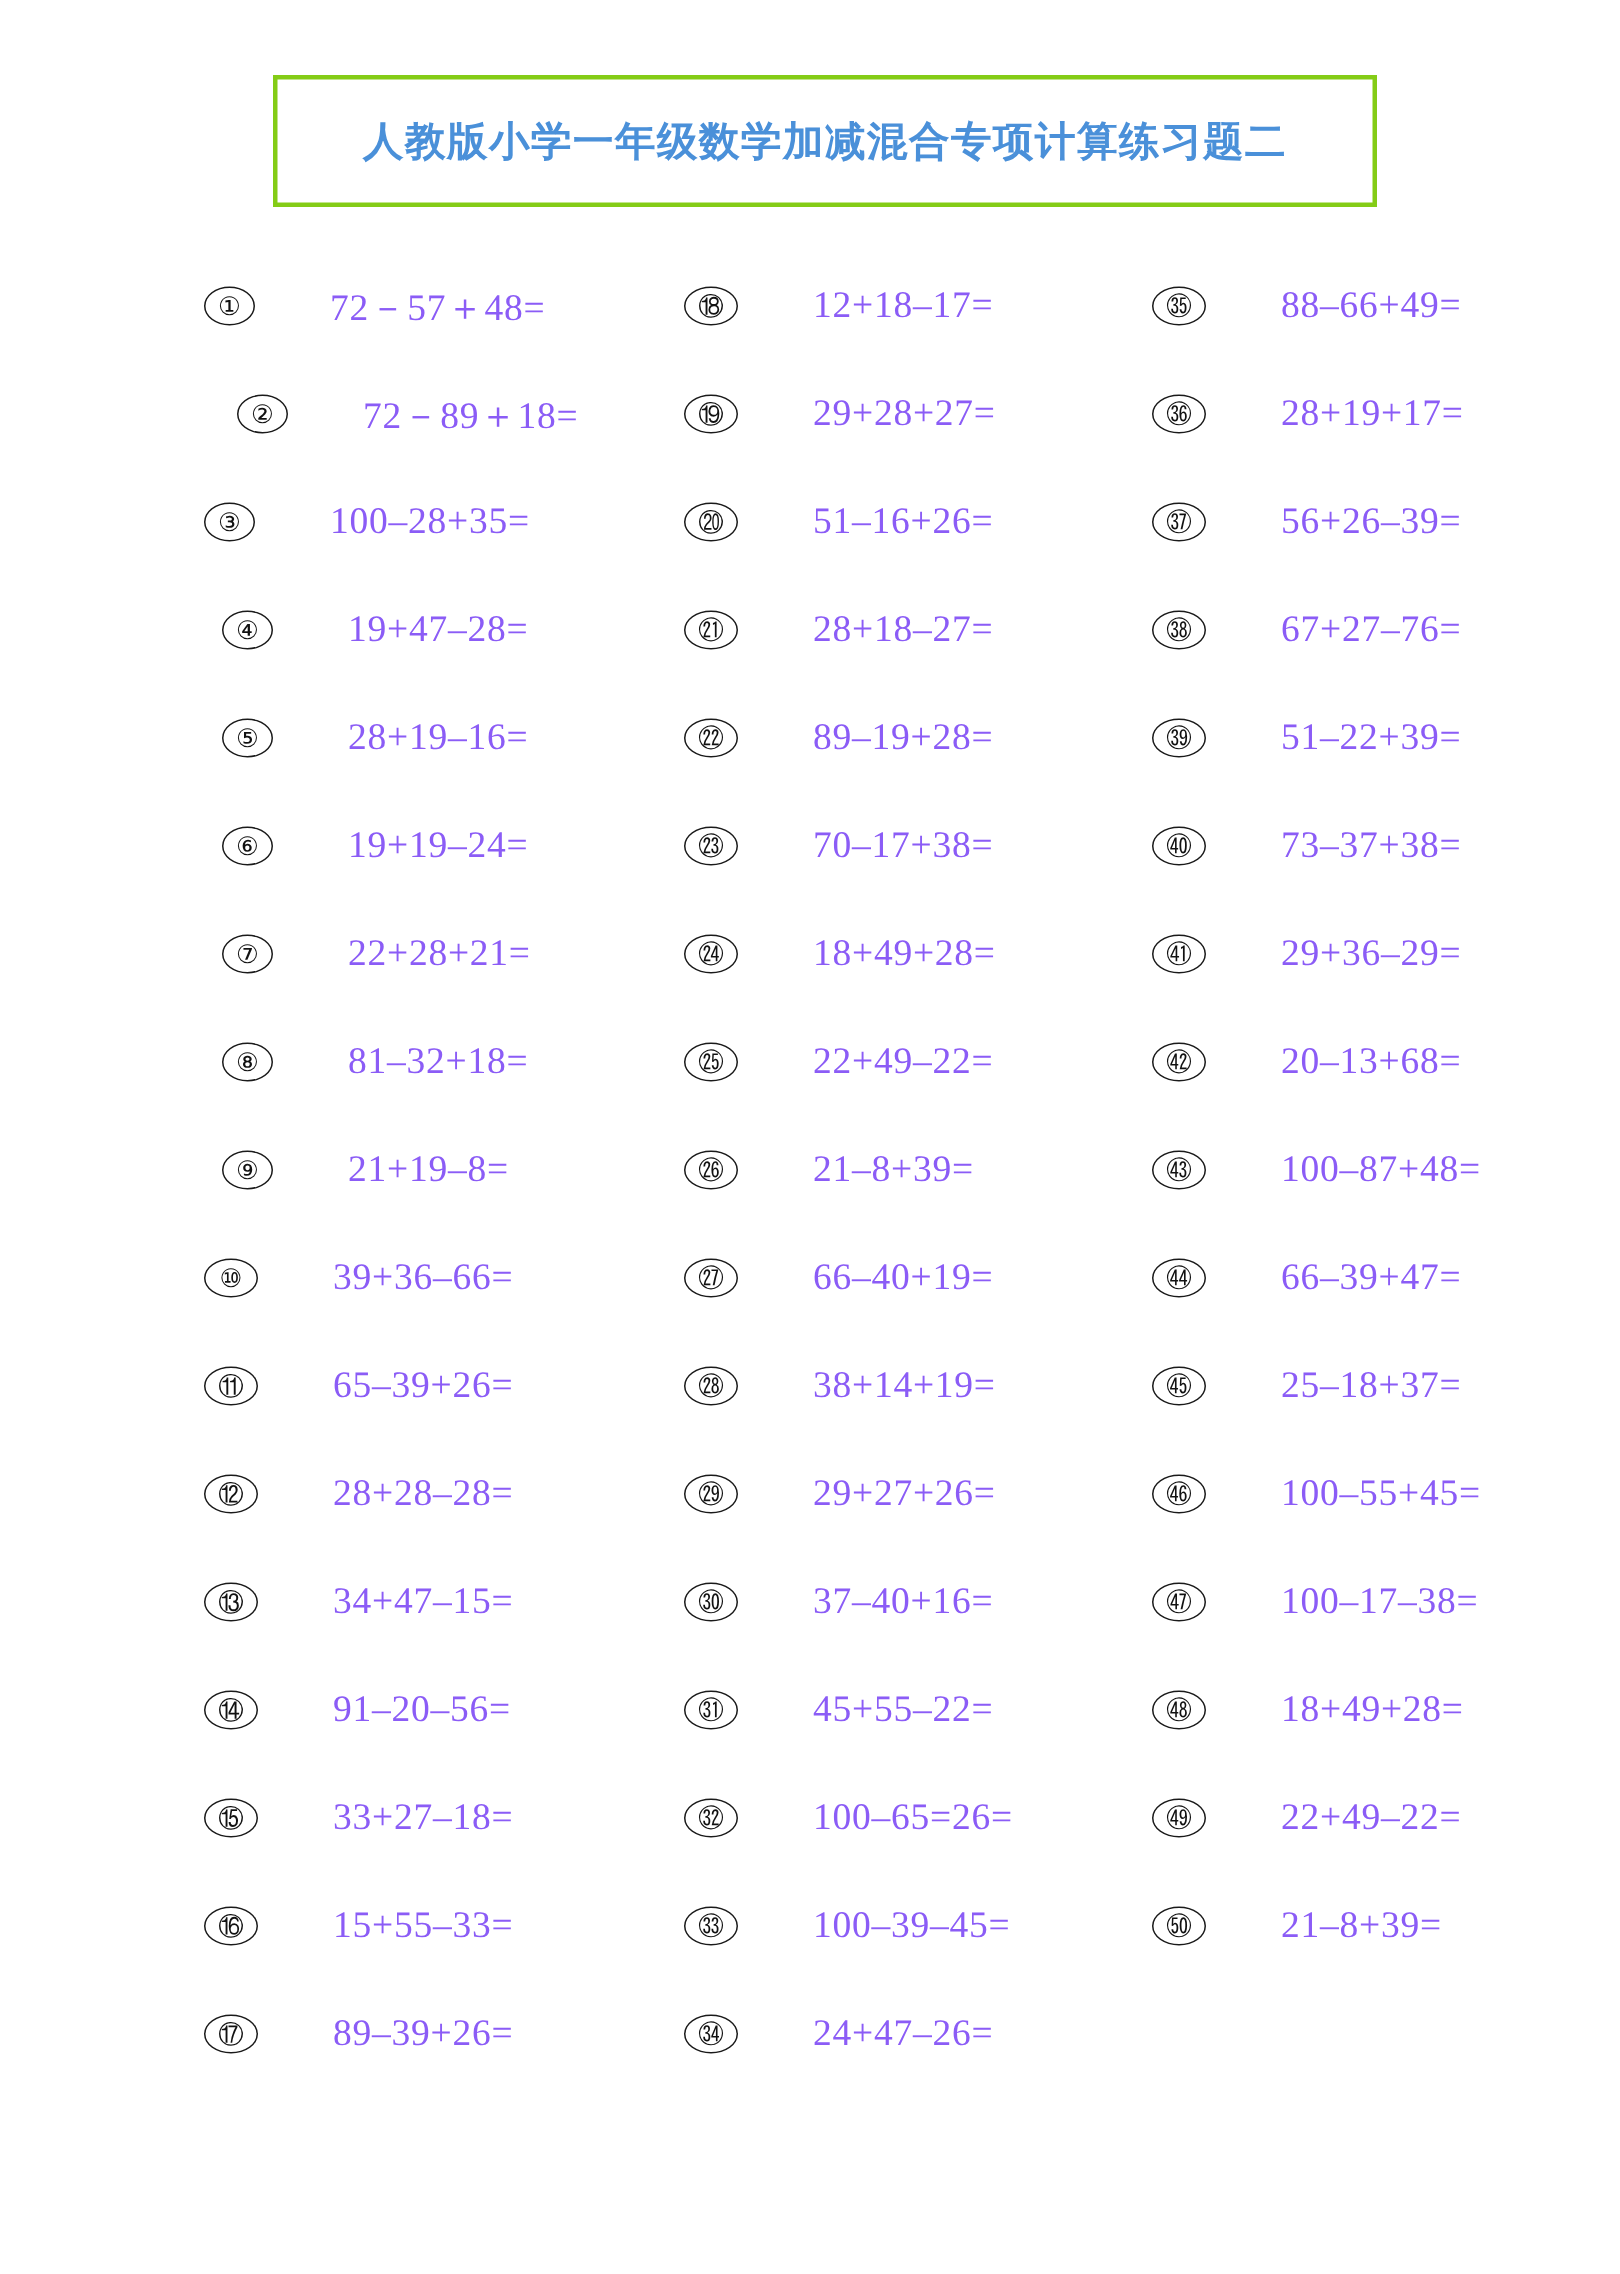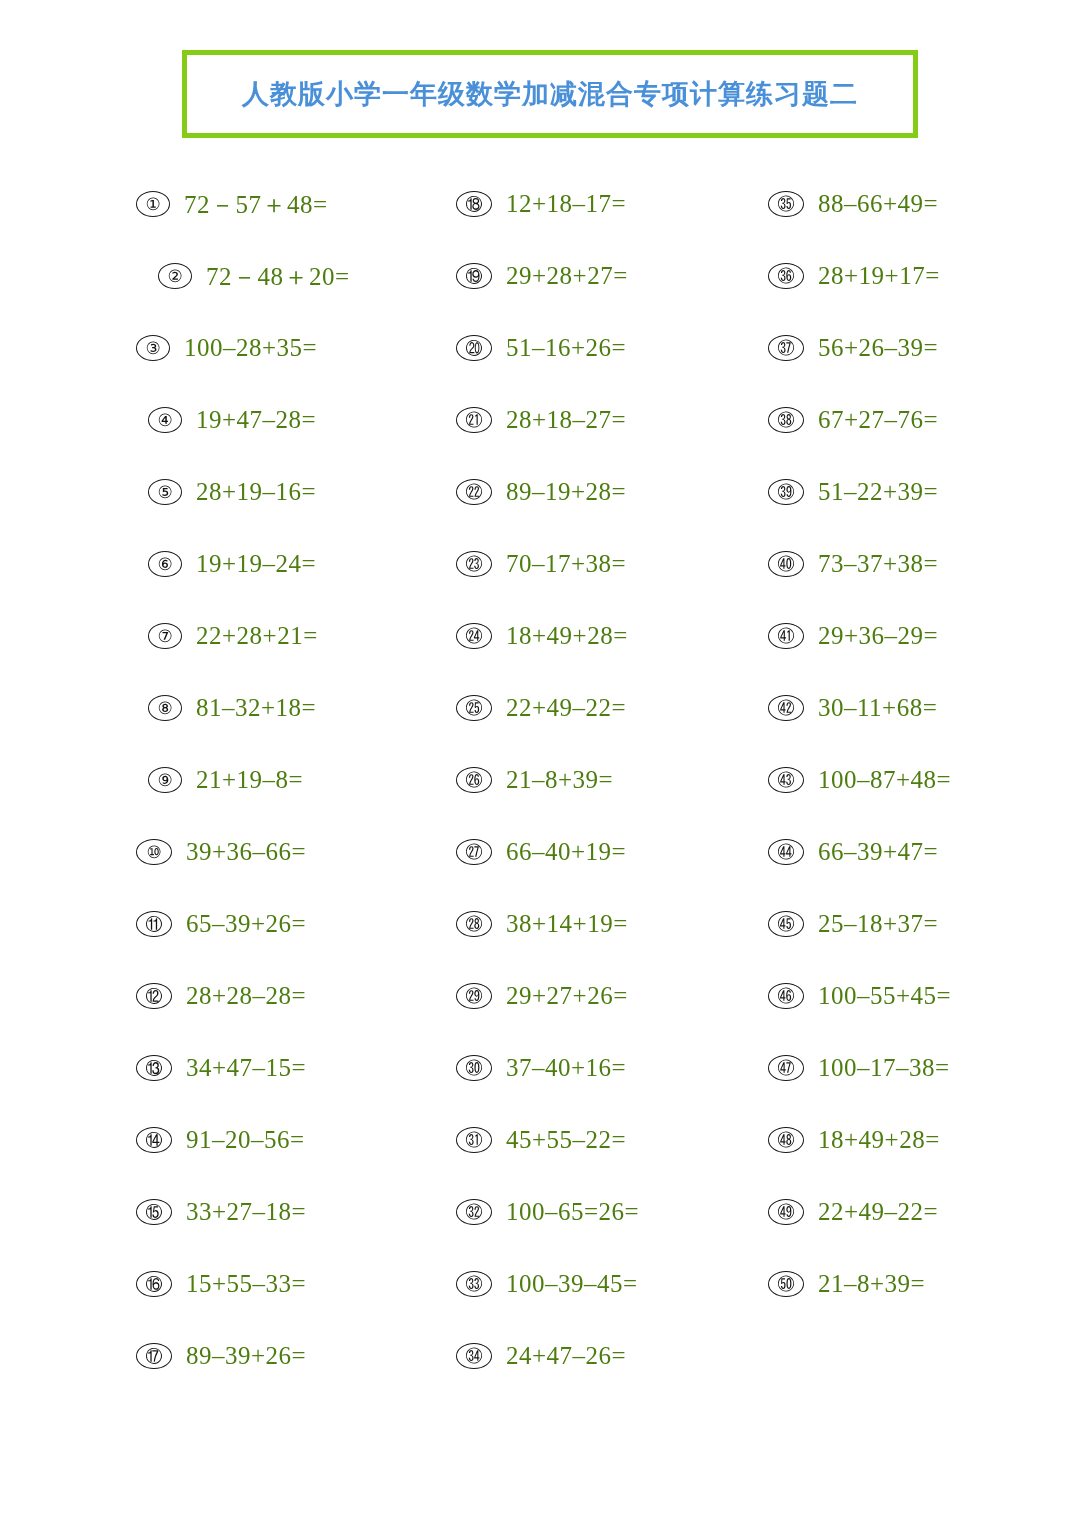--- a/index.html
+++ b/index.html
@@ -20,21 +20,21 @@
     height: 1516px;
     position: relative;
     box-sizing: border-box;
   }
   .title-box {
     position: absolute;
     left: 182px;
     top: 50px;
     width: 736px;
     height: 88px;
-    border: 5px solid #84cc16;
+    border: 3px solid #84cc16;
     box-sizing: border-box;
     display: flex;
     align-items: center;
     justify-content: center;
   }
   .title-text {
     font-family: "Liberation Serif", serif;
     font-size: 27px;
     font-weight: bold;
     letter-spacing: 1px;
@@ -78,21 +78,22 @@
     color: #111;
   }
   .num.wide {
     width: 36px;
     min-width: 36px;
   }
   .expr {
     font-size: 25px;
     font-family: "Liberation Serif", serif;
     letter-spacing: 0.5px;
-    color: #4d7c0f;
+    color: #8b5cf6;
+    margin-left: 36px;
   }
   
   .indent-1 { padding-left: 22px; }
   .indent-2 { padding-left: 12px; }
 </style>
 </head>
 <body>
 
 <div class="page">
 
@@ -102,21 +103,21 @@
 
   <div class="columns">
 
     <div class="col col-1">
       <div class="row">
         <span class="num">①</span>
         <span class="expr">72－57＋48=</span>
       </div>
       <div class="row indent-1">
         <span class="num">②</span>
-        <span class="expr">72－48＋20=</span>
+        <span class="expr">72－89＋18=</span>
       </div>
       <div class="row">
         <span class="num">③</span>
         <span class="expr">100–28+35=</span>
       </div>
       <div class="row indent-2">
         <span class="num">④</span>
         <span class="expr">19+47–28=</span>
       </div>
       <div class="row indent-2">
@@ -268,21 +269,21 @@
       <div class="row">
         <span class="num wide">㊵</span>
         <span class="expr">73–37+38=</span>
       </div>
       <div class="row">
         <span class="num wide">㊶</span>
         <span class="expr">29+36–29=</span>
       </div>
       <div class="row">
         <span class="num wide">㊷</span>
-        <span class="expr">30–11+68=</span>
+        <span class="expr">20–13+68=</span>
       </div>
       <div class="row">
         <span class="num wide">㊸</span>
         <span class="expr">100–87+48=</span>
       </div>
       <div class="row">
         <span class="num wide">㊹</span>
         <span class="expr">66–39+47=</span>
       </div>
       <div class="row">

